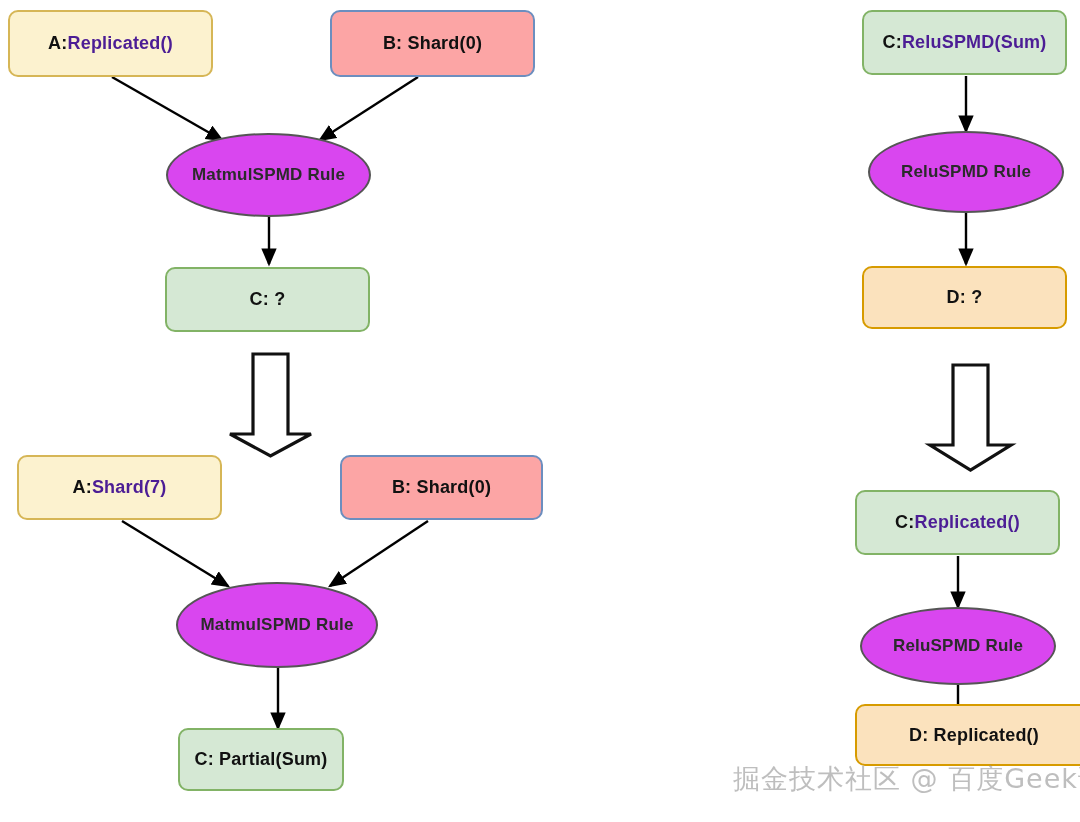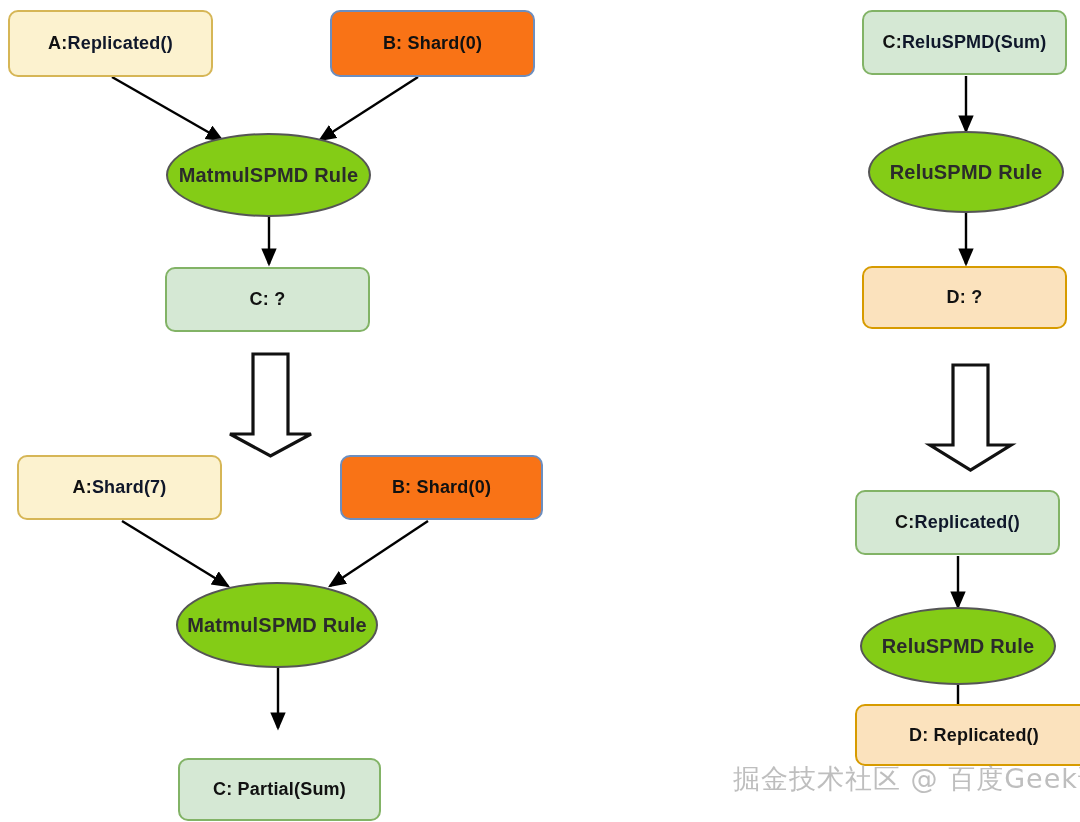--- a/index.html
+++ b/index.html
@@ -35,43 +35,43 @@
     border-width: 2px;
     border-style: solid;
     font-size: 18px;
     font-weight: bold;
     letter-spacing: 0.2px;
     white-space: nowrap;
     color: #1a1a1a;
     z-index: 3;
   }
   .node .lbl-prefix { color: #111111; }
-  .node .lbl-accent { color: #0f172a; }
+  .node .lbl-accent { color: #4c1d95; }
   .node.box-yellow {
     background: #fcf2cf;
     border-color: #d6b656;
   }
   .node.box-blue {
-    background: #f97316;
+    background: #fca5a5;
     border-color: #6c8ebf;
   }
   .node.box-green {
     background: #d5e8d4;
     border-color: #82b366;
   }
   .node.box-orange {
     background: #fbe2bd;
     border-color: #d79b00;
   }
   .node.ellipse {
     border-radius: 50%;
-    background: #84cc16;
+    background: #d946ef;
     border-color: #555555;
     border-width: 2px;
-    font-size: 20px;
+    font-size: 17px;
     color: #2b2b2b;
   }
   .watermark {
     position: absolute;
     z-index: 5;
     font-size: 27px;
     color: rgba(150,150,150,0.62);
     font-family: "DejaVu Sans", sans-serif;
     white-space: nowrap;
     letter-spacing: 1px;
@@ -138,21 +138,21 @@
   </div>
 
   <div class="node box-blue" style="left:340px; top:455px; width:203px; height:65px;">
     <span class="lbl-prefix">B: Shard(0)</span>
   </div>
 
   <div class="node ellipse" style="left:176px; top:582px; width:202px; height:86px;">
     <span>MatmulSPMD Rule</span>
   </div>
 
-  <div class="node box-green" style="left:178px; top:758px; width:203px; height:63px;">
+  <div class="node box-green" style="left:178px; top:728px; width:166px; height:63px;">
     <span class="lbl-prefix">C: Partial(Sum)</span>
   </div>
 
   <div class="node box-green" style="left:862px; top:10px; width:205px; height:65px;">
     <span class="lbl-prefix">C: </span>
       <span class="lbl-accent">ReluSPMD(Sum)</span>
   </div>
 
   <div class="node ellipse" style="left:868px; top:131px; width:196px; height:82px;">
     <span>ReluSPMD Rule</span>

